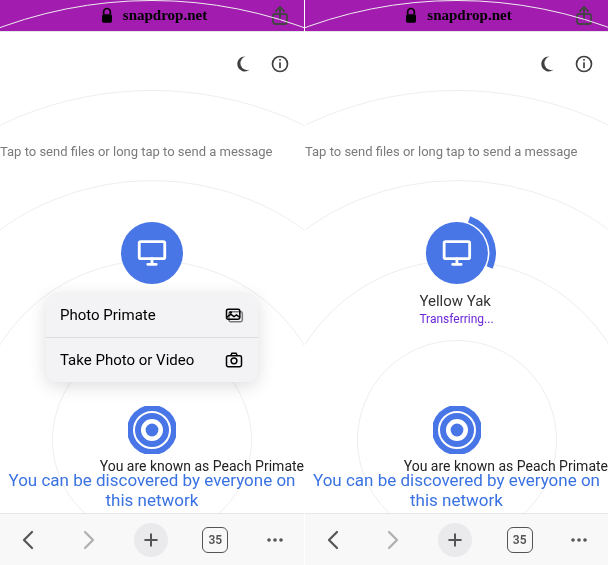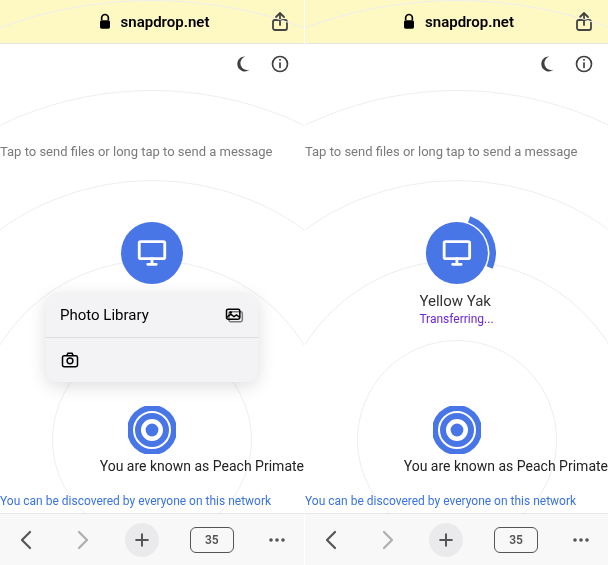--- a/index.html
+++ b/index.html
@@ -15,27 +15,28 @@
     width: 304px;
     height: 565px;
     position: relative;
     background: #fff;
     overflow: hidden;
   }
   .pane + .pane { border-left: 1px solid #fff; }
 
   
   .addr-bar {
-    height: 44px;
-    background: #fef9c3;
+    height: 32px;
+    background: #a21caf;
     border-bottom: 1px solid #e6e6e8;
     display: flex;
     align-items: center;
     justify-content: center;
     position: relative;
+    font-family: Liberation Serif, serif;
   }
   .url-pill {
     display: flex;
     align-items: center;
     gap: 6px;
     color: #000;
     font-size: 15px;
     font-weight: 600;
   }
   .share-btn {
@@ -151,40 +152,41 @@
     position: absolute;
     left: 0; right: 0;
     top: 458px;
     text-align: right;
     font-size: 14px;
     color: #222;
   }
   .discover-note {
     position: absolute;
     left: 0; right: 0;
-    top: 494px;
-    font-size: 12px;
+    top: 470px;
+    text-align: center;
+    font-size: 17px;
     color: #3a72e3;
   }
 
   
   .toolbar {
     position: absolute;
     left: 0; right: 0;
     bottom: 0;
     height: 52px;
     background: #f8f8f9;
     border-top: 1px solid #e6e6e8;
     display: flex;
     align-items: center;
     justify-content: space-around;
     color: #555;
   }
   .tab-count {
-    width: 44px; height: 26px;
+    width: 26px; height: 26px;
     border: 1.8px solid #555;
     border-radius: 6px;
     display: flex;
     align-items: center;
     justify-content: center;
     font-size: 12px;
     font-weight: 600;
     color: #555;
   }
   .plus-btn {
@@ -302,26 +304,27 @@
   <div class="peer">
     <div class="peer-avatar">
       <svg width="34" height="34" viewBox="0 0 24 24" style="color:#fff">
           <use href="#i-monitor"></use>
         </svg>
     </div>
   </div>
 
   <div class="sheet">
     <div class="sheet-row">
-      <span>Photo Library</span>
+      <span>Photo Primate</span>
       <svg class="icon-sm" viewBox="0 0 24 24">
           <use href="#i-photos"></use>
         </svg>
     </div>
     <div class="sheet-row">
+      <span>Take Photo or Video</span>
       <svg class="icon-sm" viewBox="0 0 24 24">
           <use href="#i-camera"></use>
         </svg>
     </div>
   </div>
 
   <div class="broadcast">
     <svg width="48" height="48" viewBox="0 0 24 24">
         <use href="#i-broadcast"></use>
       </svg>

